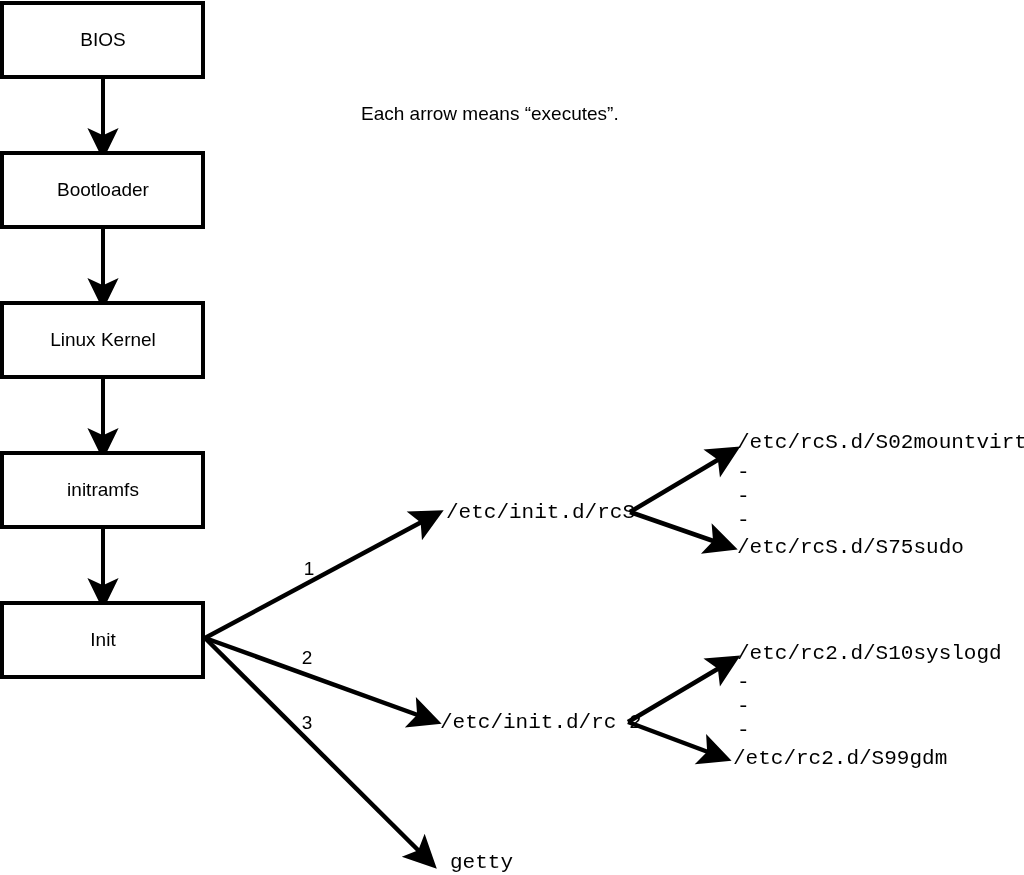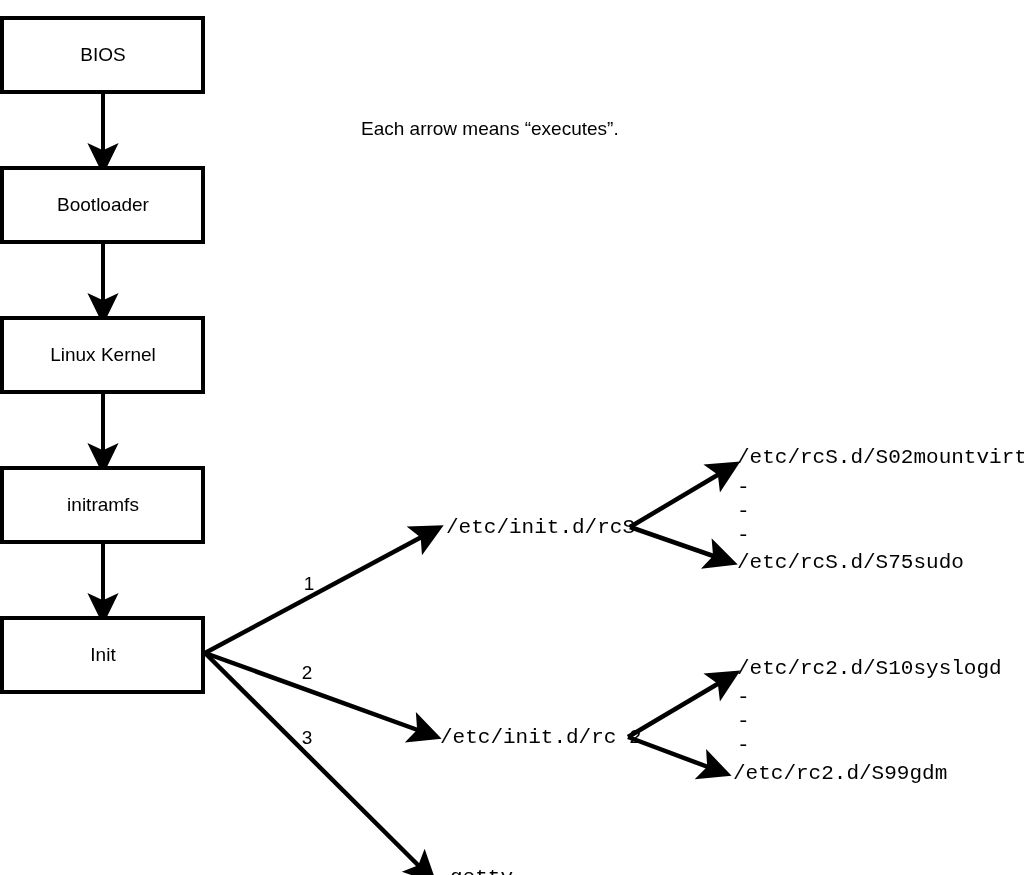--- a/index.html
+++ b/index.html
@@ -10,21 +10,21 @@
   body {
     width: 1024px;
     height: 875px;
     position: relative;
     overflow: hidden;
     font-family: "Liberation Sans", sans-serif;
   }
   #diagram-root {
     position: absolute;
     left: 0;
-    top: 15px;
+    top: 0;
     width: 1024px;
     height: 748px;
   }
   svg.diagram-canvas {
     position: absolute;
     left: 0;
     top: 0;
     width: 1024px;
     height: 875px;
     display: block;

